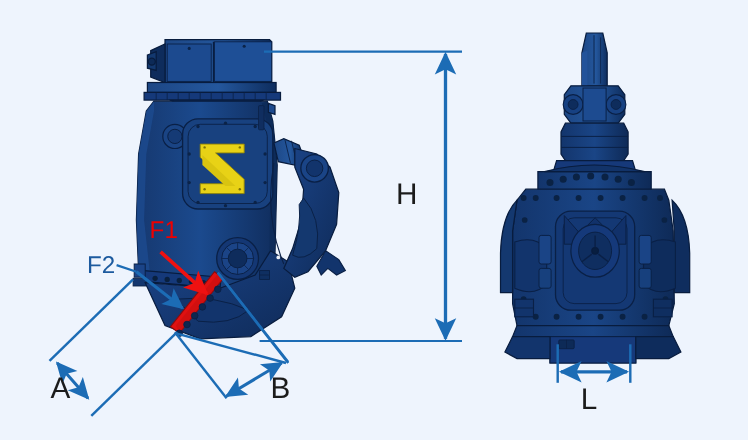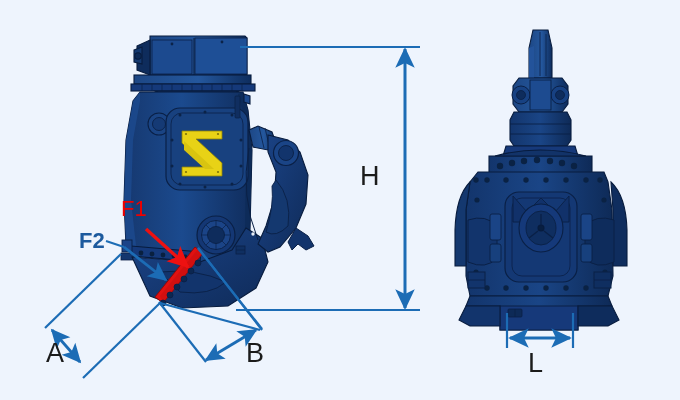--- a/index.html
+++ b/index.html
@@ -28,22 +28,22 @@
     position: absolute;
     font-family: "Liberation Sans", sans-serif;
     line-height: 1;
     white-space: nowrap;
     user-select: none;
   }
   .lbl-A { left: 46px;  top: 340px; font-size: 27px; color: #1b1b1b; }
   .lbl-B { left: 246px; top: 340px; font-size: 27px; color: #1b1b1b; }
   .lbl-H { left: 360px; top: 163px; font-size: 27px; color: #1b1b1b; }
   .lbl-L { left: 528px; top: 350px; font-size: 27px; color: #1b1b1b; }
-  .lbl-F1 { left: 121px; top: 198px; font-size: 22px; color: #ee0000; font-weight: 400; }
-  .lbl-F2 { left: 79px;  top: 230px; font-size: 22px; color: #1c5a9e; font-weight: 700; }
+  .lbl-F1 { left: 136px; top: 198px; font-size: 22px; color: #ee0000; font-weight: 400; }
+  .lbl-F2 { left: 79px;  top: 230px; font-size: 22px; color: #1c5a9e; font-weight: 400; }
 </style>
 </head>
 <body>
 
 <div id="stage">
 
   <svg class="layer" viewBox="0 0 680 400">
     <defs>
       <linearGradient id="gBody" x1="0" y1="0" x2="1" y2="0">
         <stop offset="0%" stop-color="#16386f"></stop>

